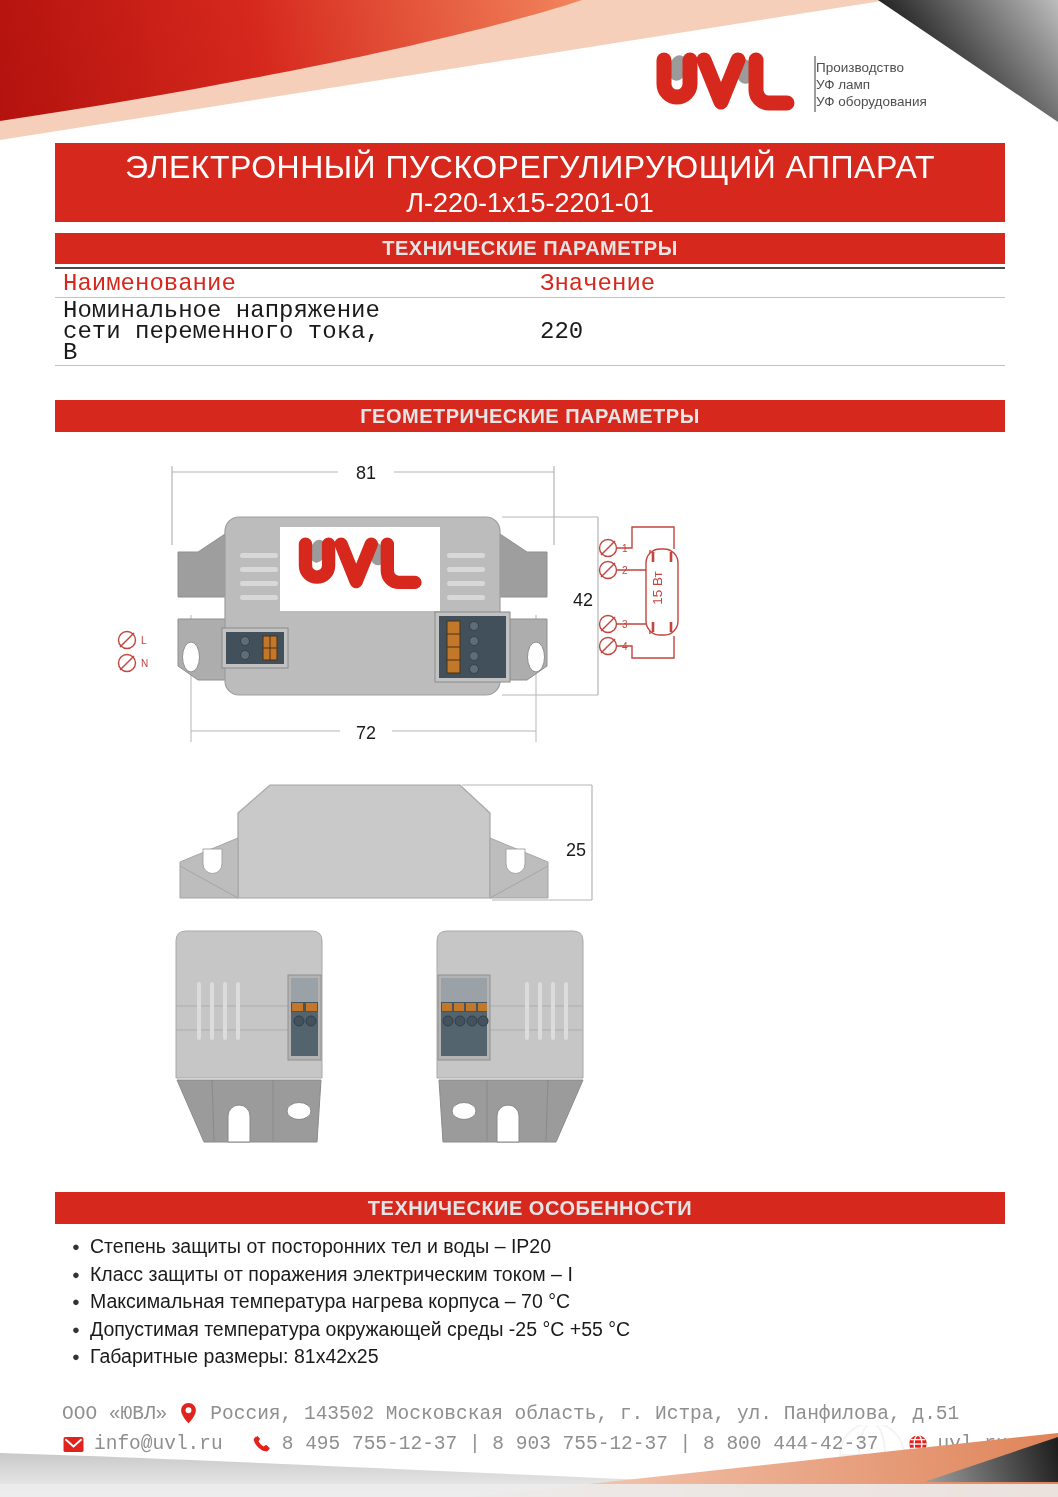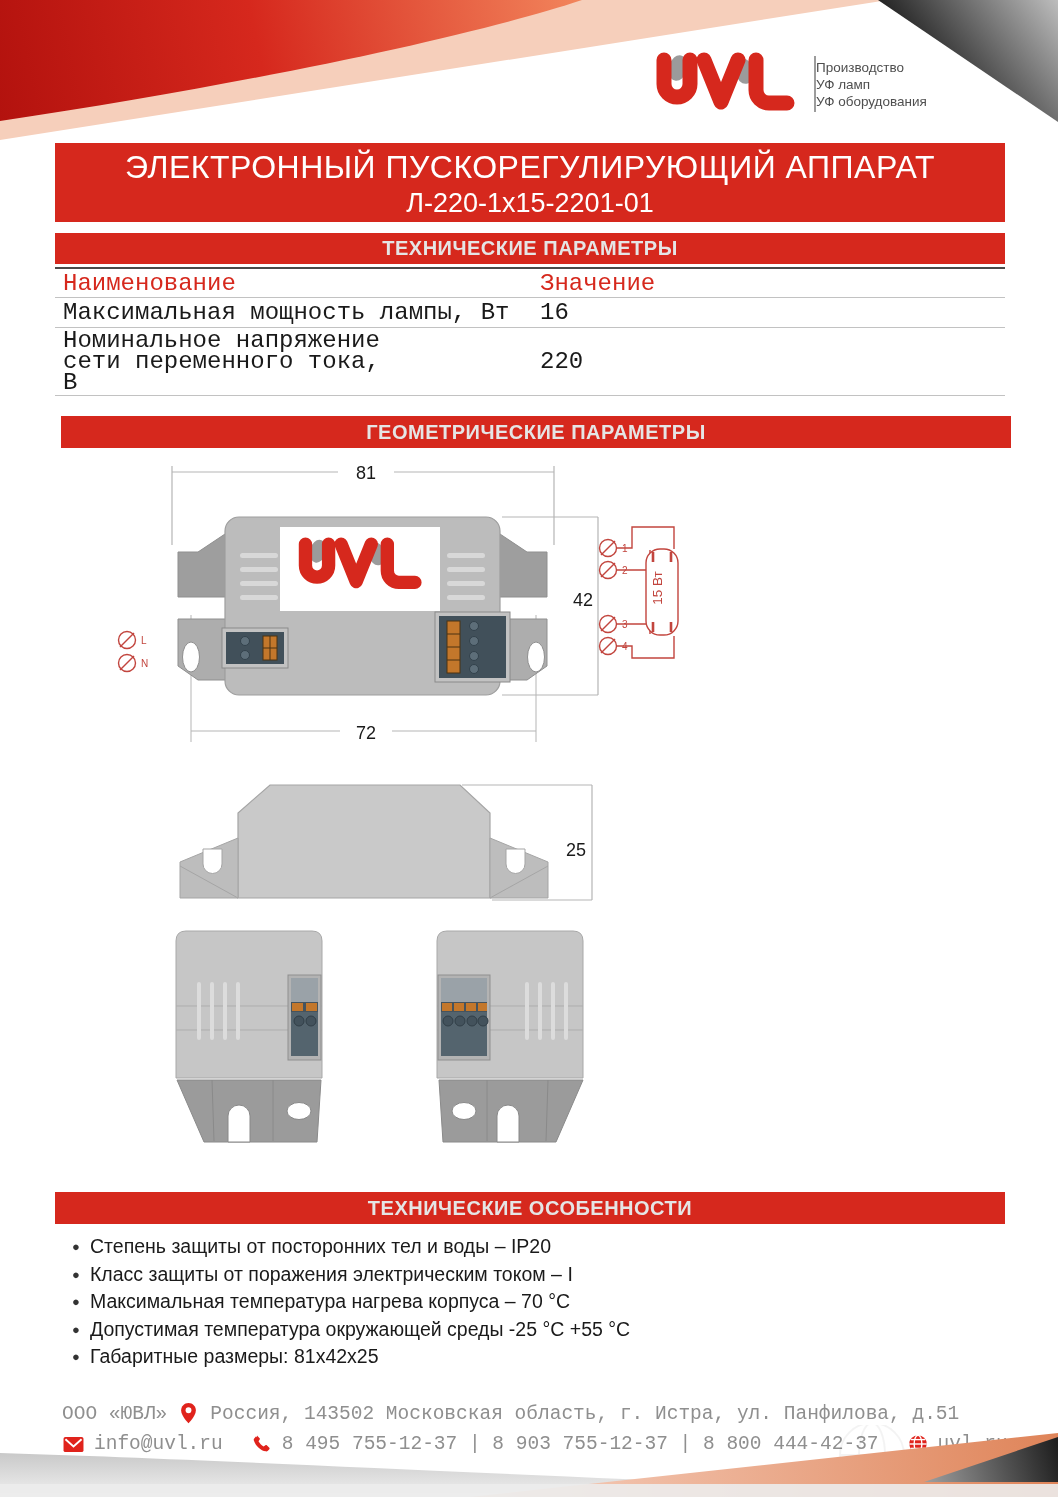--- a/index.html
+++ b/index.html
@@ -17,21 +17,21 @@
   
   .title-bar{position:absolute;left:55px;top:143px;width:950px;height:79px;background:#d6281d;
              color:#fff;text-align:center;}
   .title-line1{font-size:32px;padding-top:6px;letter-spacing:.5px;}
   .title-line2{font-size:27px;padding-top:2px;}
 
   
   .section-bar{position:absolute;left:55px;width:950px;height:32px;background:#d6281d;color:#e5e5e5;
                font-size:20px;font-weight:bold;text-align:center;line-height:32px;letter-spacing:.5px;}
   .bar-tech{top:233px;height:31px;line-height:31px;}
-  .bar-geom{top:416px;margin-left:6px;}
+  .bar-geom{top:400px;}
   .bar-feat{top:1192px;}
 
   
   .params{position:absolute;left:55px;top:267px;width:950px;border-top:2px solid #4a4a4a;font-size:24px;font-family:Liberation Mono, monospace;}
   .prow{display:flex;align-items:center;border-bottom:1px solid #c2c2c2;}
   .prow-header{color:#d6281d;min-height:28px;}
   .prow-1,.prow-2{min-height:29px;}
   .prow-3{min-height:41px;}
   .pname{width:485px;padding:2px 0 2px 8px;line-height:21px;box-sizing:border-box;}
   .pname .wrapbox{max-width:340px;}
@@ -92,24 +92,20 @@
     <div class="title-line1">ЭЛЕКТРОННЫЙ ПУСКОРЕГУЛИРУЮЩИЙ АППАРАТ</div>
     <div class="title-line2">Л-220-1x15-2201-01</div>
   </div>
 
   <div class="section-bar bar-tech">ТЕХНИЧЕСКИЕ ПАРАМЕТРЫ</div>
 
   <div class="params">
     <div class="prow prow-header">
       <div class="pname">Наименование</div>
       <div class="pvalue">Значение</div>
-    </div>
-    <div class="prow prow-1">
-      <div class="pname">Максимальная мощность лампы, Вт</div>
-      <div class="pvalue">16</div>
     </div>
     <div class="prow prow-3">
       <div class="pname">
           <div class="wrapbox">Номинальное напряжение сети переменного тока, В</div>
         </div>
       <div class="pvalue">220</div>
     </div>
   </div>
 
   <div class="section-bar bar-geom">ГЕОМЕТРИЧЕСКИЕ ПАРАМЕТРЫ</div>

